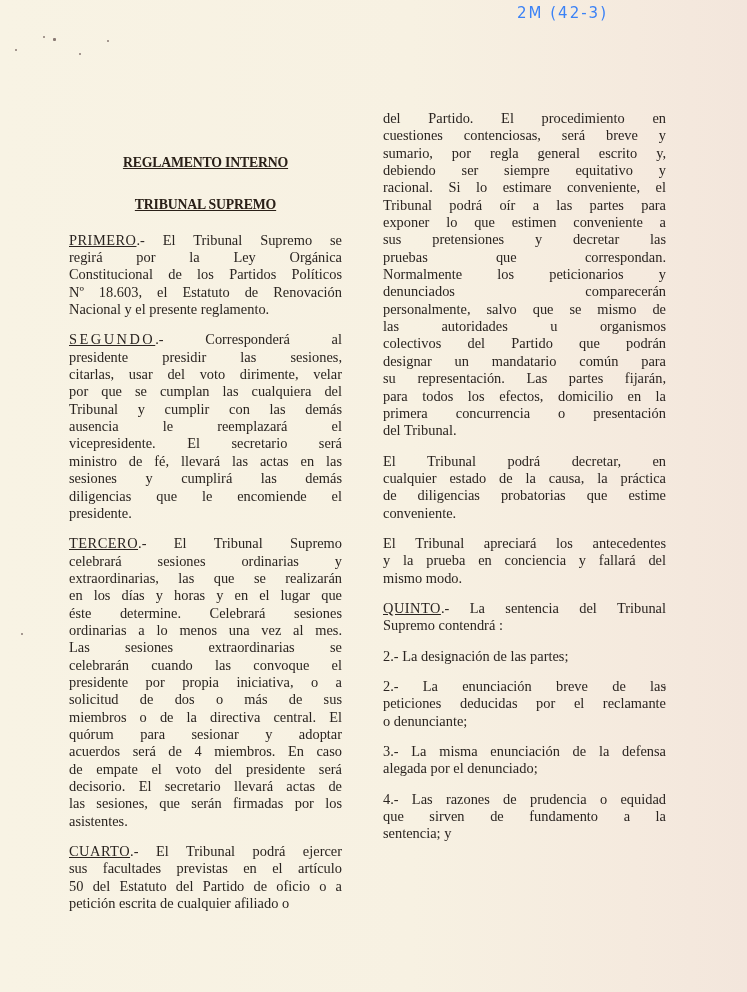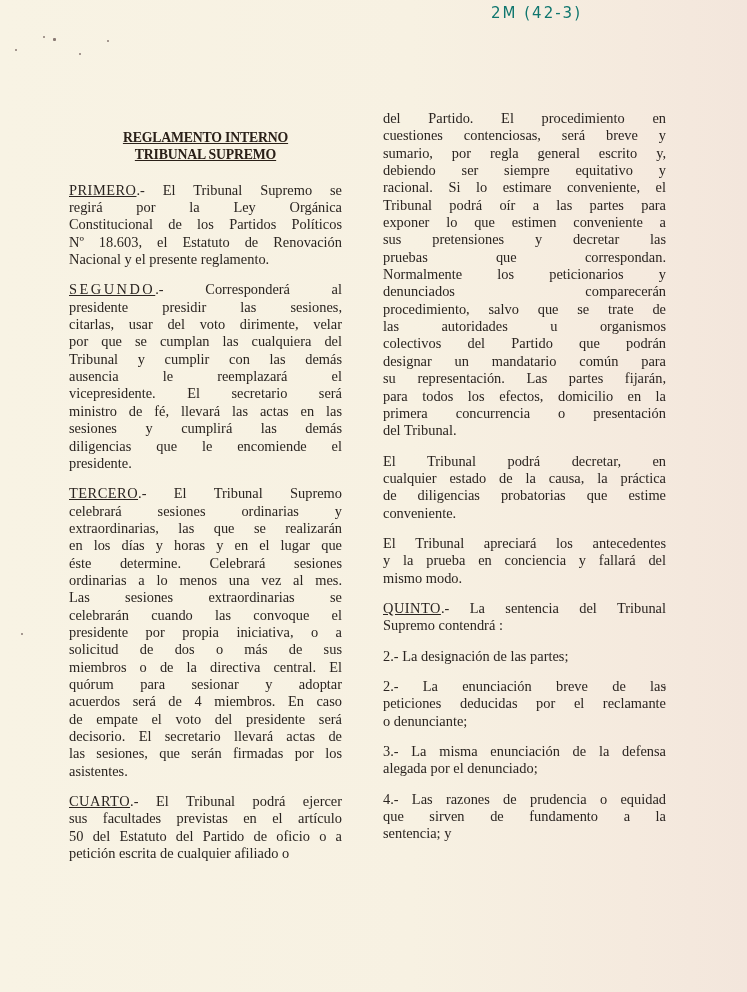--- a/index.html
+++ b/index.html
@@ -16,26 +16,26 @@
     position: relative;
   }
   .page {
     position: absolute;
     left: 0; top: 0;
     width: 747px;
     height: 992px;
   }
   .handwritten {
     position: absolute;
-    left: 491px;
+    left: 517px;
     top: 4px;
     font-family: "DejaVu Sans", sans-serif;
     font-size: 15px;
     letter-spacing: 2px;
-    color: #0f766e;
+    color: #3b82f6;
   }
   .specks span {
     position: absolute;
     width: 2px; height: 2px;
     background: #8a7a74;
     border-radius: 1px;
   }
   .col {
     position: absolute;
     font-size: 14.4px;
@@ -51,20 +51,21 @@
     height: 17.35px;
     overflow: visible;
   }
   .line.last {
     text-align-last: left;
     font-family: Liberation Serif, serif;
   }
   .line.center {
     text-align: center;
     text-align-last: center;
+    margin-top: 25px;
   }
   .title {
     font-weight: bold;
     text-decoration: underline;
     font-size: 13.8px;
     letter-spacing: -0.2px;
     color: #2a2018;
   }
   .heading {
     font-weight: normal;
@@ -154,21 +155,21 @@
           <span class="line">cuestiones contenciosas, será breve y</span>
           <span class="line">sumario, por regla general escrito y,</span>
           <span class="line">debiendo ser siempre equitativo y</span>
           <span class="line">racional. Si lo estimare conveniente, el</span>
           <span class="line">Tribunal podrá oír a las partes para</span>
           <span class="line">exponer lo que estimen conveniente a</span>
           <span class="line">sus pretensiones y decretar las</span>
           <span class="line">pruebas que correspondan.</span>
           <span class="line">Normalmente los peticionarios y</span>
           <span class="line">denunciados comparecerán</span>
-          <span class="line">procedimiento, salvo que se trate de</span>
+          <span class="line">personalmente, salvo que se mismo de</span>
           <span class="line">las autoridades u organismos</span>
           <span class="line">colectivos del Partido que podrán</span>
           <span class="line">designar un mandatario común para</span>
           <span class="line">su representación. Las partes fijarán,</span>
           <span class="line">para todos los efectos, domicilio en la</span>
           <span class="line">primera concurrencia o presentación</span>
           <span class="line last">del Tribunal.</span>
         </div>
         <div class="para">
           <span class="line">El Tribunal podrá decretar, en</span>

